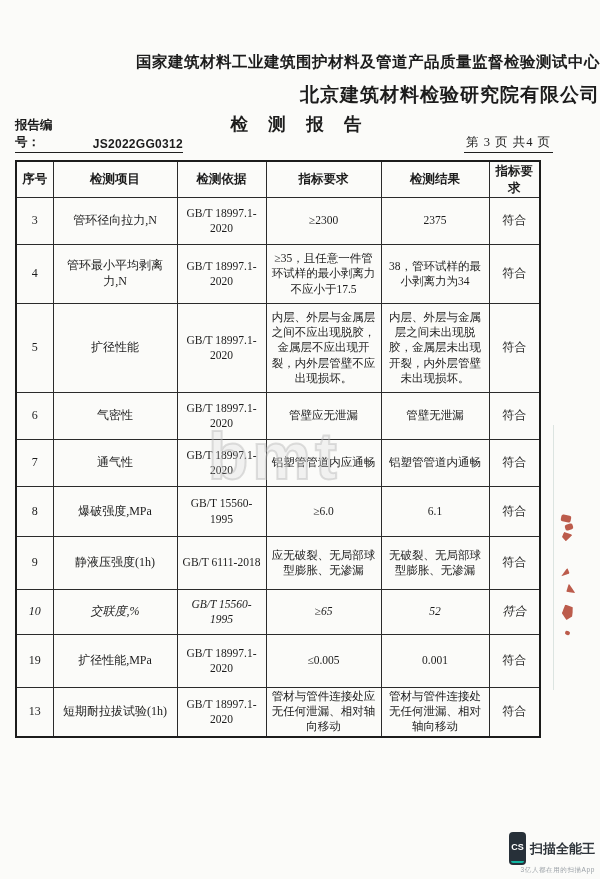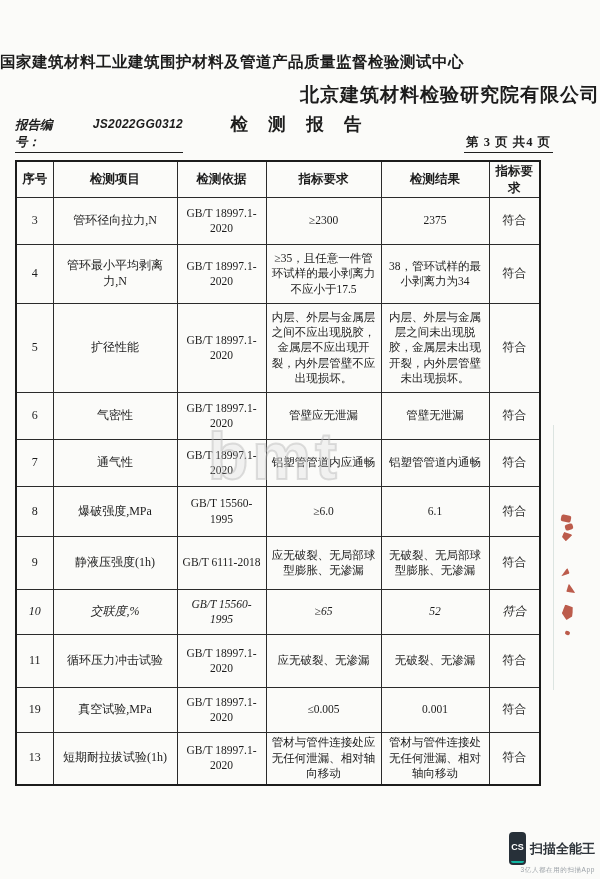--- a/index.html
+++ b/index.html
@@ -7,34 +7,34 @@
     width:600px;height:879px;
     background:#e9e9e7;
     font-family:"Liberation Serif","DejaVu Serif",serif;
     color:var(--ink,#1c1c1c);
   }
   .page{
     position:relative;width:600px;height:879px;overflow:hidden;
     background:#fbfbf9;
   }
   
-  .title1{position:absolute;top:52px;left:0;width:100%;text-align:left;
+  .title1{position:absolute;top:52px;left:0;width:100%;text-align:right;
     font-size:15.5px;font-weight:bold;letter-spacing:.5px;}
   .title2{position:absolute;top:82px;left:0;width:100%;text-align:right;
     font-size:19px;font-weight:bold;letter-spacing:1px;}
   .title3{position:absolute;top:112px;left:0;width:100%;text-align:center;
     font-size:17.5px;font-weight:bold;letter-spacing:8px;}
   
   .report-meta{position:absolute;left:15px;right:47px;top:132px;height:21px;
     display:flex;justify-content:space-between;align-items:flex-end;}
   .report-no{border-bottom:1.5px solid #1f1f1f;width:168px;display:flex;
-    align-items:flex-start;padding-bottom:1px;font-size:12.5px;font-weight:bold;font-style:italic;}
+    align-items:flex-end;padding-bottom:1px;font-size:12.5px;font-weight:bold;}
   .report-no .val{margin-left:22px;font-family:"Liberation Sans","DejaVu Sans",sans-serif;
     font-size:12px;letter-spacing:.3px;}
-  .page-info{border-bottom:1.5px solid #1f1f1f;font-size:12.5px;font-weight:bold;
+  .page-info{border-bottom:1.5px solid #1f1f1f;font-size:12.5px;font-weight:normal;
     padding:0 2px 1px 2px;letter-spacing:1px;}
   
   table.results{position:absolute;left:15px;top:160px;border-collapse:collapse;
     table-layout:fixed;width:524px;background:transparent;}
   table.results th,table.results td{
     border:1.4px solid #2b2b2b;text-align:center;vertical-align:middle;
     padding:1px 3px;line-height:1.32;overflow:hidden;}
   table.results{border:2.5px solid #1c1c1c;}
   table.results th{font-size:12.5px;font-weight:bold;}
   table.results td{font-size:12px;}
@@ -186,30 +186,22 @@
         </tr>
         <tr>
           <td class="col1">10</td>
           <td class="col2">交联度,%</td>
           <td class="col3">GB/T 15560-1995</td>
           <td class="col4">≥65</td>
           <td class="col5">52</td>
           <td class="col6">符合</td>
         </tr>
         <tr>
-          <td class="col1">11</td>
-          <td class="col2">循环压力冲击试验</td>
-          <td class="col3">GB/T 18997.1-2020</td>
-          <td class="col4">应无破裂、无渗漏</td>
-          <td class="col5">无破裂、无渗漏</td>
-          <td class="col6">符合</td>
-        </tr>
-        <tr>
           <td class="col1">19</td>
-          <td class="col2">真空试验,MPa</td>
+          <td class="col2">扩径性能,MPa</td>
           <td class="col3">GB/T 18997.1-2020</td>
           <td class="col4">≤0.005</td>
           <td class="col5">0.001</td>
           <td class="col6">符合</td>
         </tr>
         <tr>
           <td class="col1">13</td>
           <td class="col2">短期耐拉拔试验(1h)</td>
           <td class="col3">GB/T 18997.1-2020</td>
           <td class="col4">管材与管件连接处应无任何泄漏、相对轴向移动</td>

